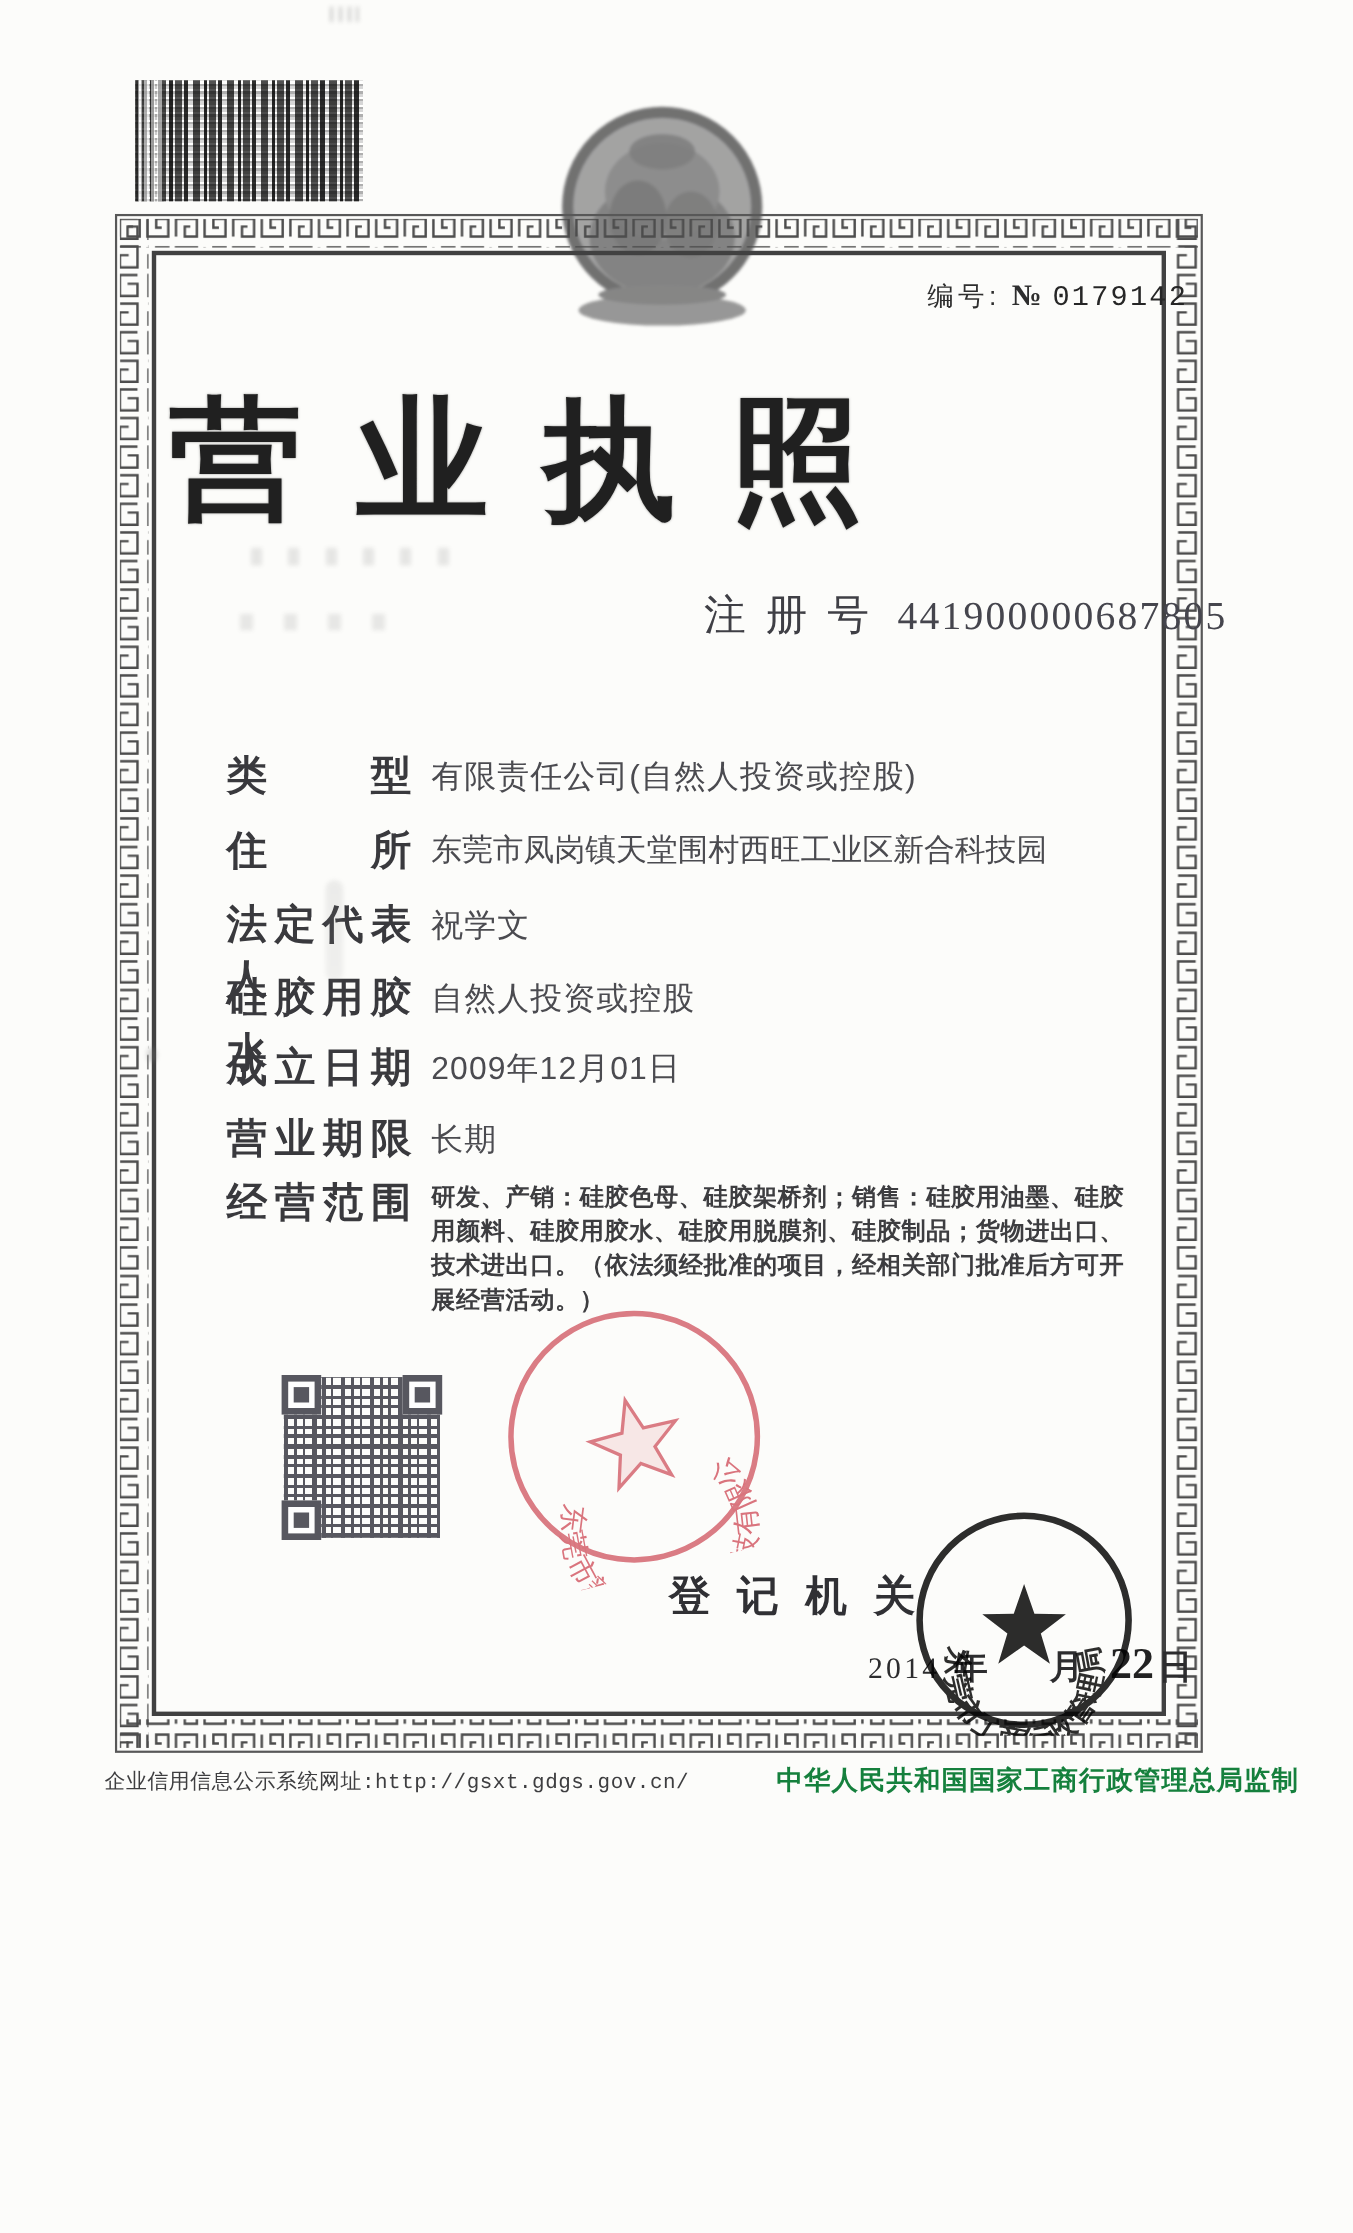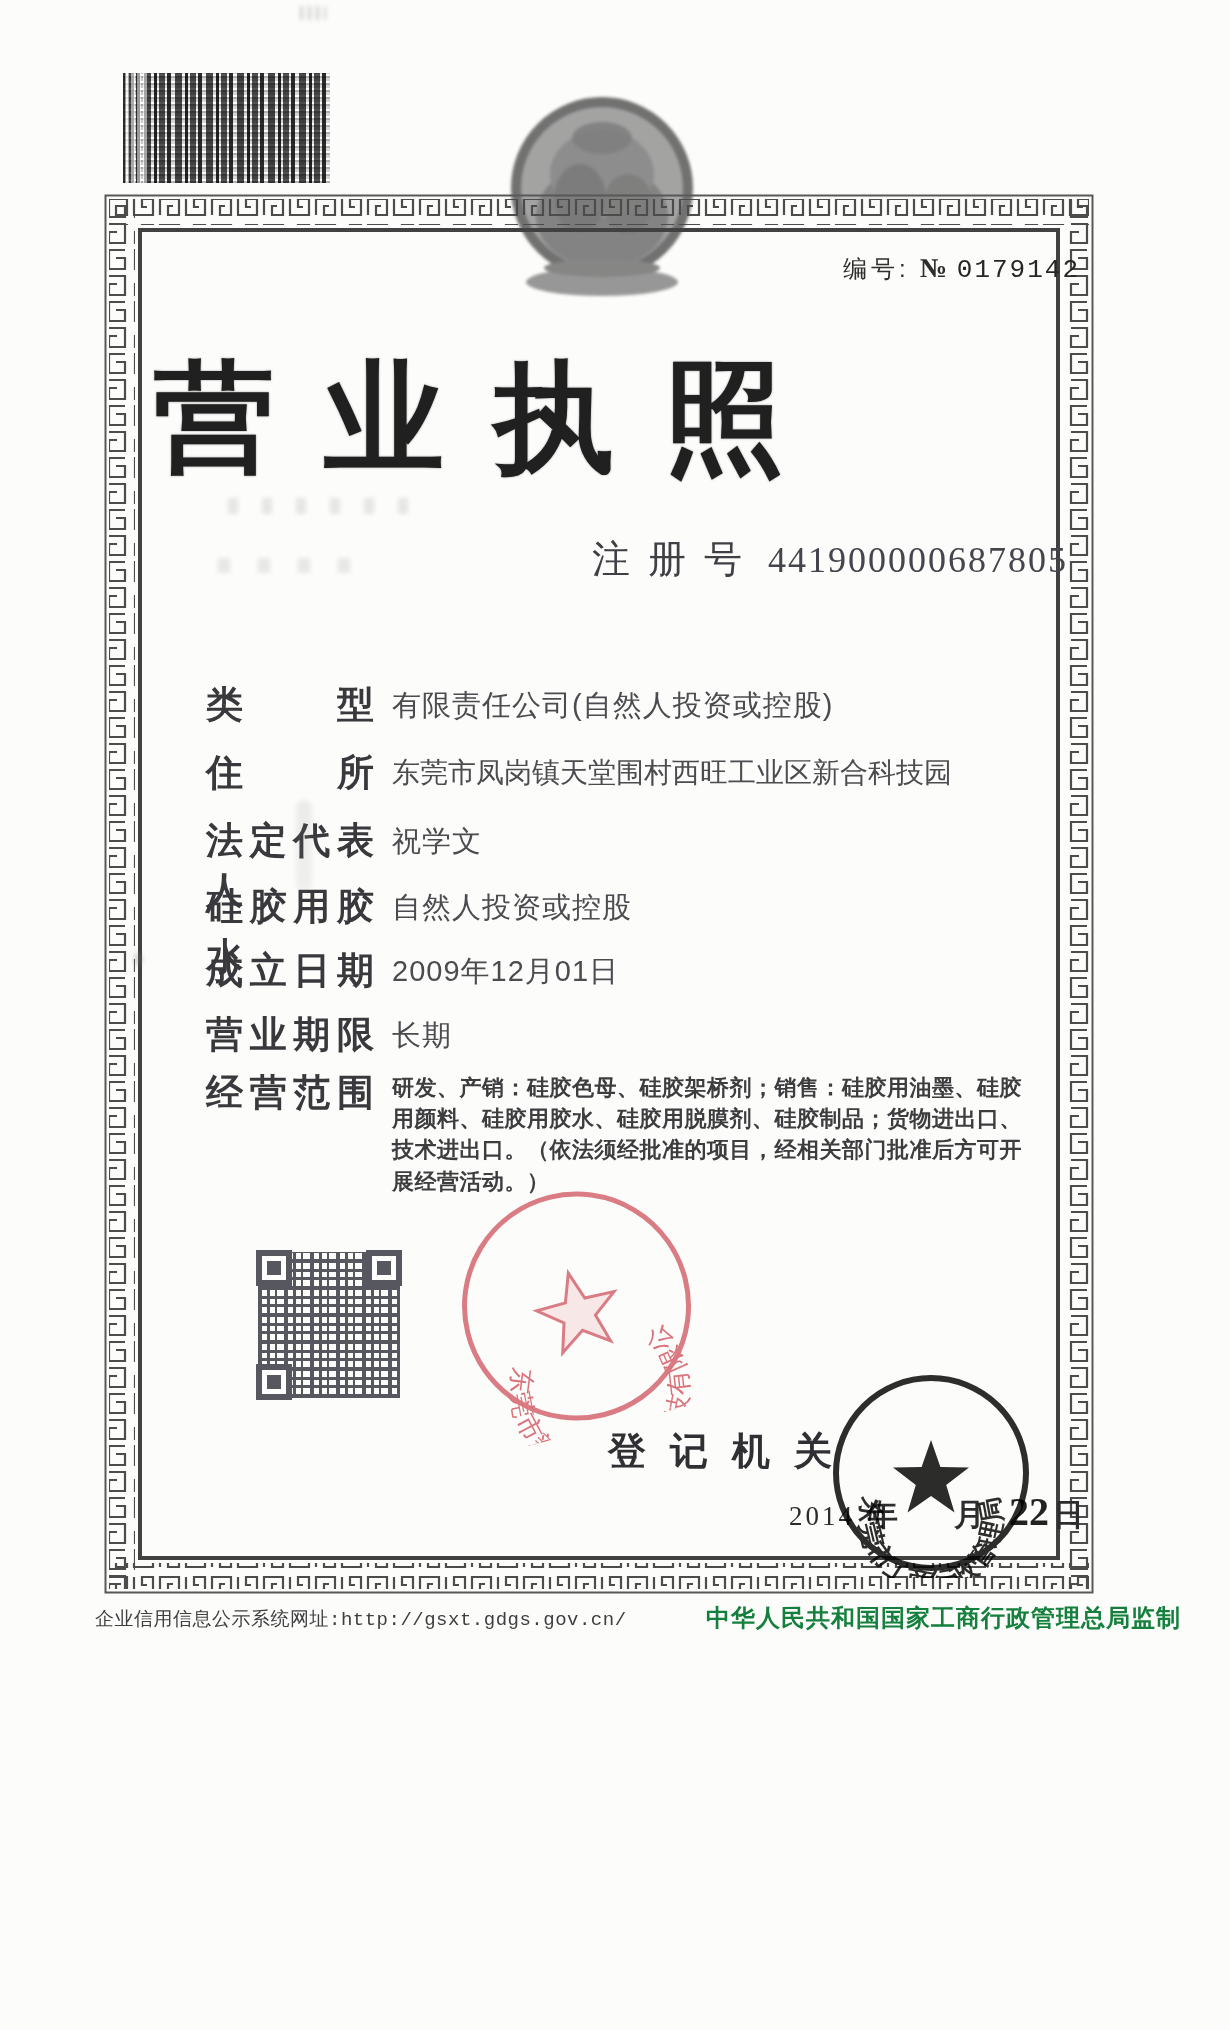--- a/index.html
+++ b/index.html
@@ -31,21 +31,21 @@
   .serial .s-label { font-size:24px; letter-spacing:4px; }
   .serial .s-mark { font-family:"Liberation Serif", serif; font-weight:bold; font-size:27px; margin-left:10px; }
   .serial .s-num { font-family:"Liberation Mono", monospace; font-size:26px; margin-left:10px; letter-spacing:2px; color:#262626; }
 
   
   .title { position:absolute; left:104px; top:338px; width:990px; 
     font-family:"Liberation Serif", serif; font-weight:900; font-size:120px; color:#252525;
     letter-spacing:50px; text-indent:50px; filter:contrast(1.05); text-shadow:0 0 2px rgba(40,40,40,.55); }
 
   
-  .regline { position:absolute; left:592px; top:534px; white-space:nowrap; }
+  .regline { position:absolute; left:640px; top:534px; white-space:nowrap; }
   .regline .r-label { font-family:"Liberation Serif", serif; font-size:38px; color:#3f3f45; letter-spacing:18px; }
   .regline .r-num { font-family:"Liberation Serif", serif; font-size:36px; color:#45454d; letter-spacing:2px; margin-left:8px; }
 
   
   .field-row { position:absolute; left:206px; }
   .field-row .label { display:inline-block; width:168px; text-align:justify; text-align-last:justify;
     font-family:"Liberation Serif", serif; font-size:37px; font-weight:600; color:#39393d; vertical-align:top; }
   .field-row .value { display:inline-block; margin-left:18px; padding-top:6px; font-size:29px; font-weight:500;
     color:#4b4b50; letter-spacing:1px; white-space:nowrap; vertical-align:top; }
   .row-scope .value { white-space:normal; width:652px; font-size:22px; line-height:1.42; font-weight:600;

